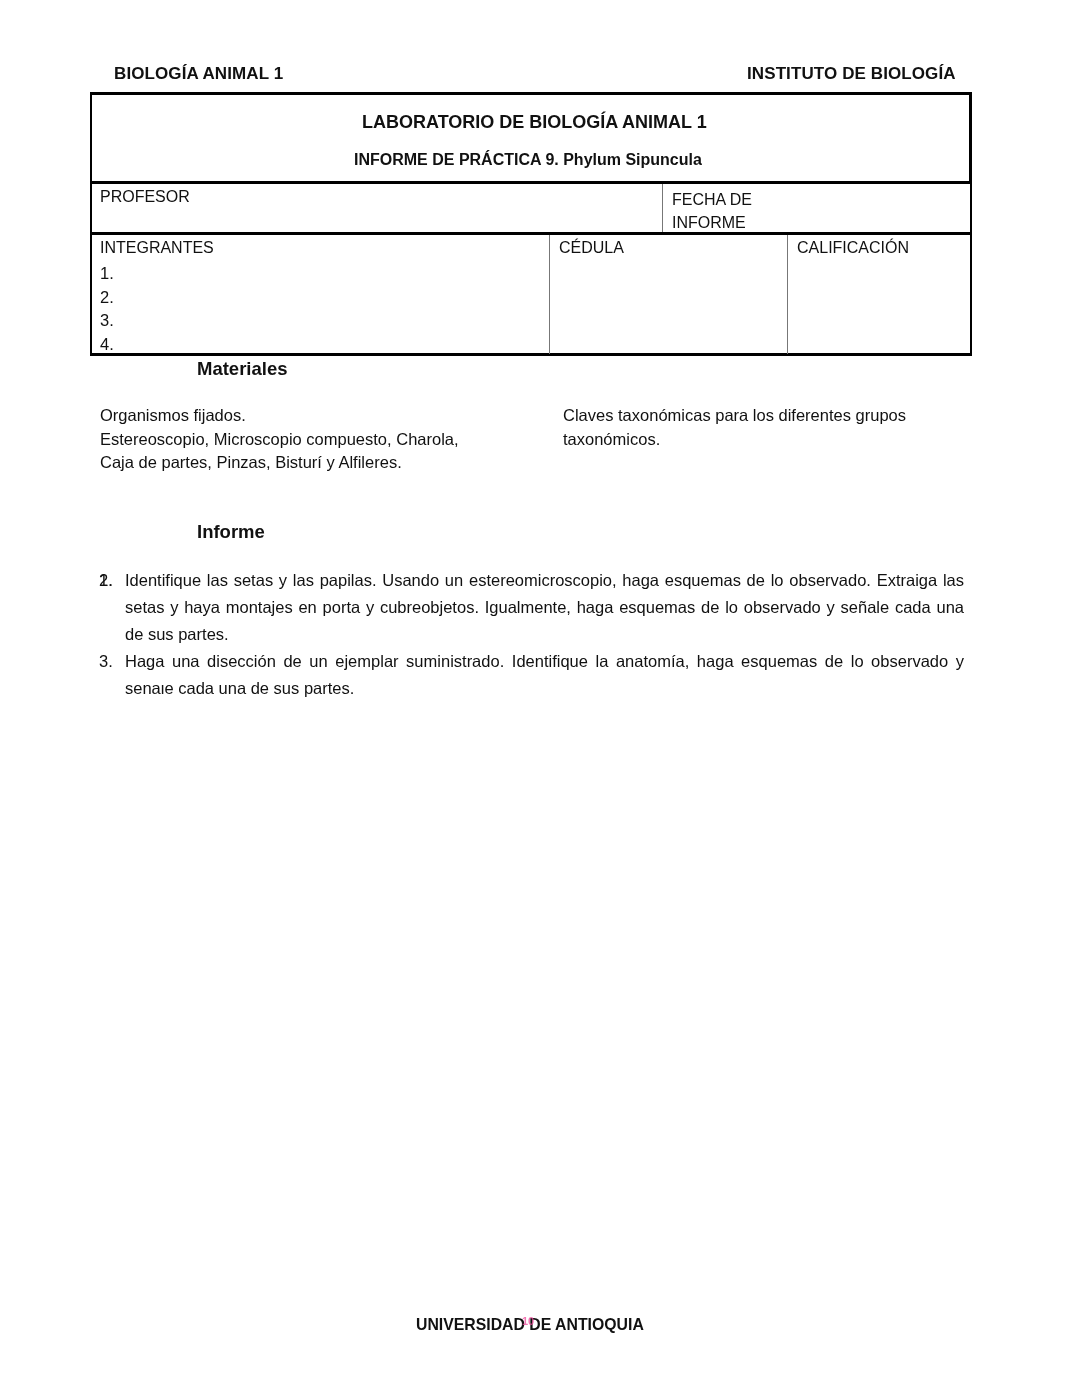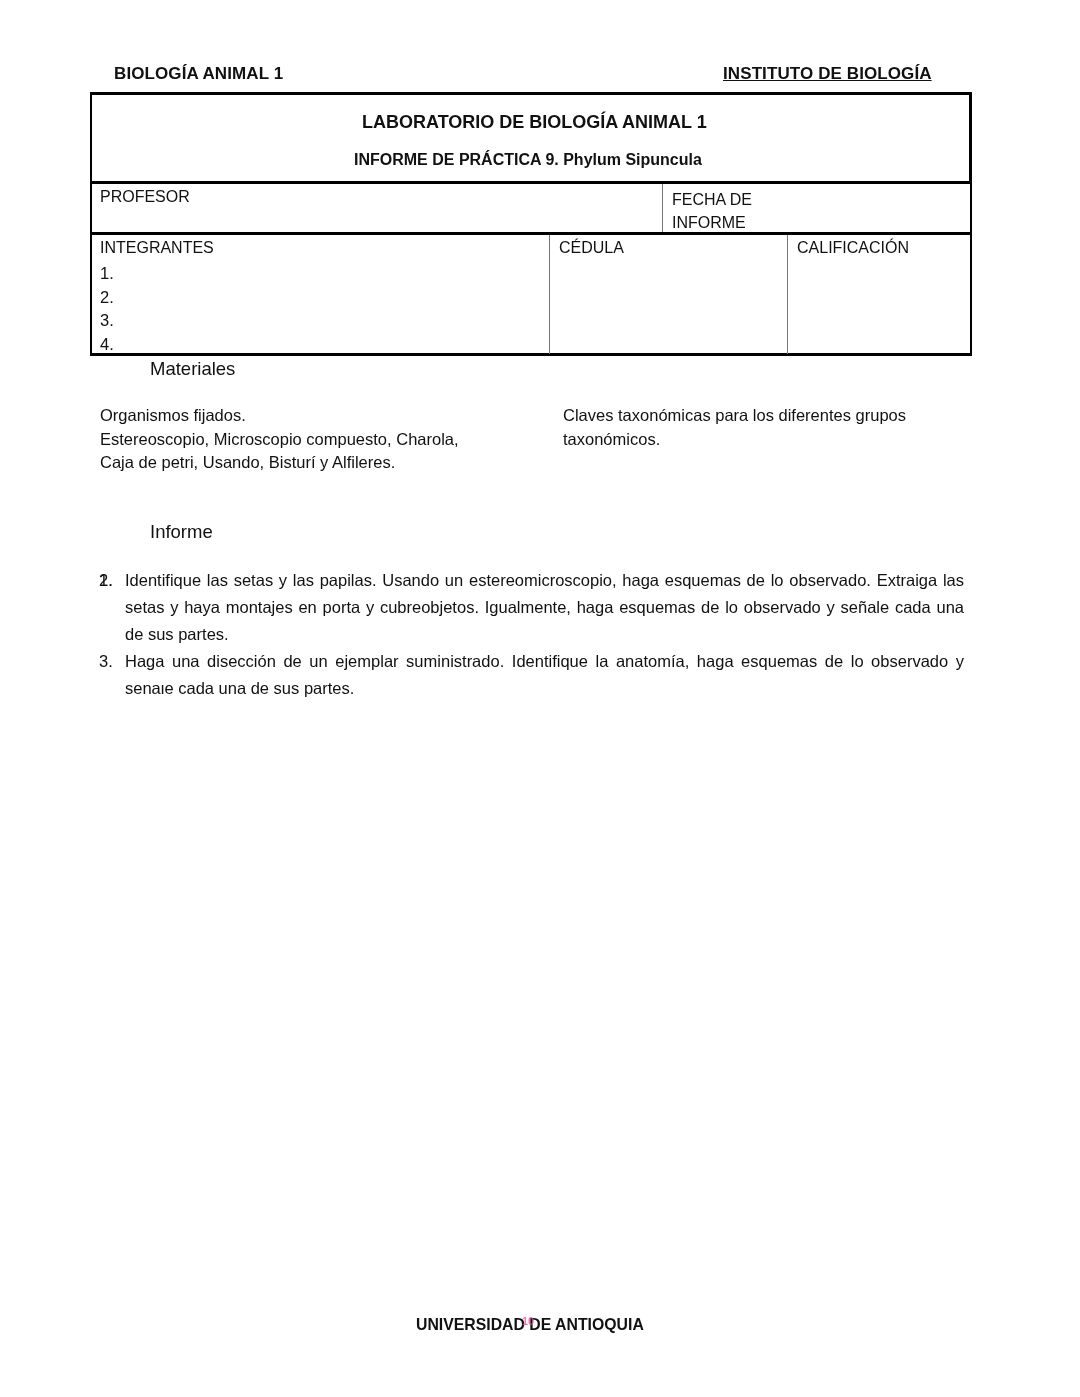--- a/index.html
+++ b/index.html
@@ -9,33 +9,33 @@
   .hdr { font-weight:bold; font-size:17px; top:64px; letter-spacing:0.1px; }
   .box { position:absolute; left:90px; width:882px; box-sizing:border-box; }
   .title-box { top:92px; height:92px; border:3px solid #000; border-bottom:none; border-left-width:2px; }
   .logo { position:absolute; left:0px; top:0px; width:72px; height:86px; }
   .t1 { position:absolute; left:270px; top:17px; font-weight:bold; font-size:18px; }
   .t2 { position:absolute; left:262px; top:56px; font-weight:bold; font-size:16px; }
   .row { position:absolute; left:90px; width:882px; box-sizing:border-box; border-top:3px solid #000; }
   .lbl { font-weight:normal; font-size:16px; position:absolute; }
   .vline { position:absolute; width:1px; background:#777; }
   .txt { font-size:16.5px; line-height:23.5px; position:absolute; }
-  .sec { font-weight:normal; font-size:18.5px; position:absolute; }
+  .sec { font-weight:bold; font-size:18.5px; position:absolute;margin-left:47px; }
   ol.inf { position:absolute; left:99px; top:567px; width:865px; margin:0; padding:0; list-style:none; font-size:16.5px; line-height:27px; }
   ol.inf li { position:relative; padding-left:26px; text-align:justify; }
   ol.inf li .num { position:absolute; left:0; top:0; }
   .mask { position:absolute; background:#fff; }
   .footer { position:absolute; top:1315px; left:416px; font-weight:bold; font-size:17px; font-family:"Liberation Sans", sans-serif; transform:scaleX(0.93); transform-origin:left; }
   .pagenum { position:absolute; top:1315px; left:522px; font-size:11px; font-weight:bold; color:#ec4899; opacity:0.75; }
 </style>
 </head>
 <body>
 
 <div class="abs hdr" style="left:114px;">BIOLOGÍA ANIMAL 1</div>
-<div class="abs hdr" style="left:723px;text-decoration:underline;">INSTITUTO DE BIOLOGÍA</div>
+<div class="abs hdr" style="left:747px;">INSTITUTO DE BIOLOGÍA</div>
 
 <div class="box title-box">
   <div class="t1">LABORATORIO DE BIOLOGÍA ANIMAL 1</div>
   <div class="t2">INFORME DE PRÁCTICA 9. Phylum Sipuncula</div>
 </div>
 
 <div class="row" style="top:181px; height:52px; border-left:2px solid #000; border-right:2px solid #000;">
   <div class="lbl" style="left:8px; top:4px;">PROFESOR</div>
   <div class="vline" style="left:570px; top:0; height:49px;"></div>
   <div class="lbl" style="left:580px; top:4px; line-height:23px;">
@@ -56,21 +56,21 @@
   <div class="vline" style="left:457px; top:0; height:119px;"></div>
   <div class="lbl" style="left:467px; top:4px;">CÉDULA</div>
   <div class="vline" style="left:695px; top:0; height:119px;"></div>
   <div class="lbl" style="left:705px; top:4px;">CALIFICACIÓN</div>
 </div>
 
 <div class="sec" style="left:150px; top:358px;">Materiales</div>
 <div class="txt" style="left:100px; top:404px;">
   <div>Organismos fijados.</div>
   <div>Estereoscopio, Microscopio compuesto, Charola,</div>
-  <div>Caja de petri, Usando, Bisturí y Alfileres.</div>
+  <div>Caja de partes, Pinzas, Bisturí y Alfileres.</div>
 </div>
 <div class="txt" style="left:563px; top:404px;">
   <div>Claves taxonómicas para los diferentes grupos</div>
   <div>taxonómicos.</div>
 </div>
 
 <div class="sec" style="left:150px; top:521px;">Informe</div>
 <ol class="inf">
   <li><span class="num">1.</span></li>
   <li><span class="num">2.</span><span>Identifique las setas y las papilas. Usando un estereomicroscopio, haga esquemas de lo observado. Extraiga las setas y haya montajes en porta y cubreobjetos. Igualmente, haga esquemas de lo observado y señale cada una de sus partes.</span></li>

